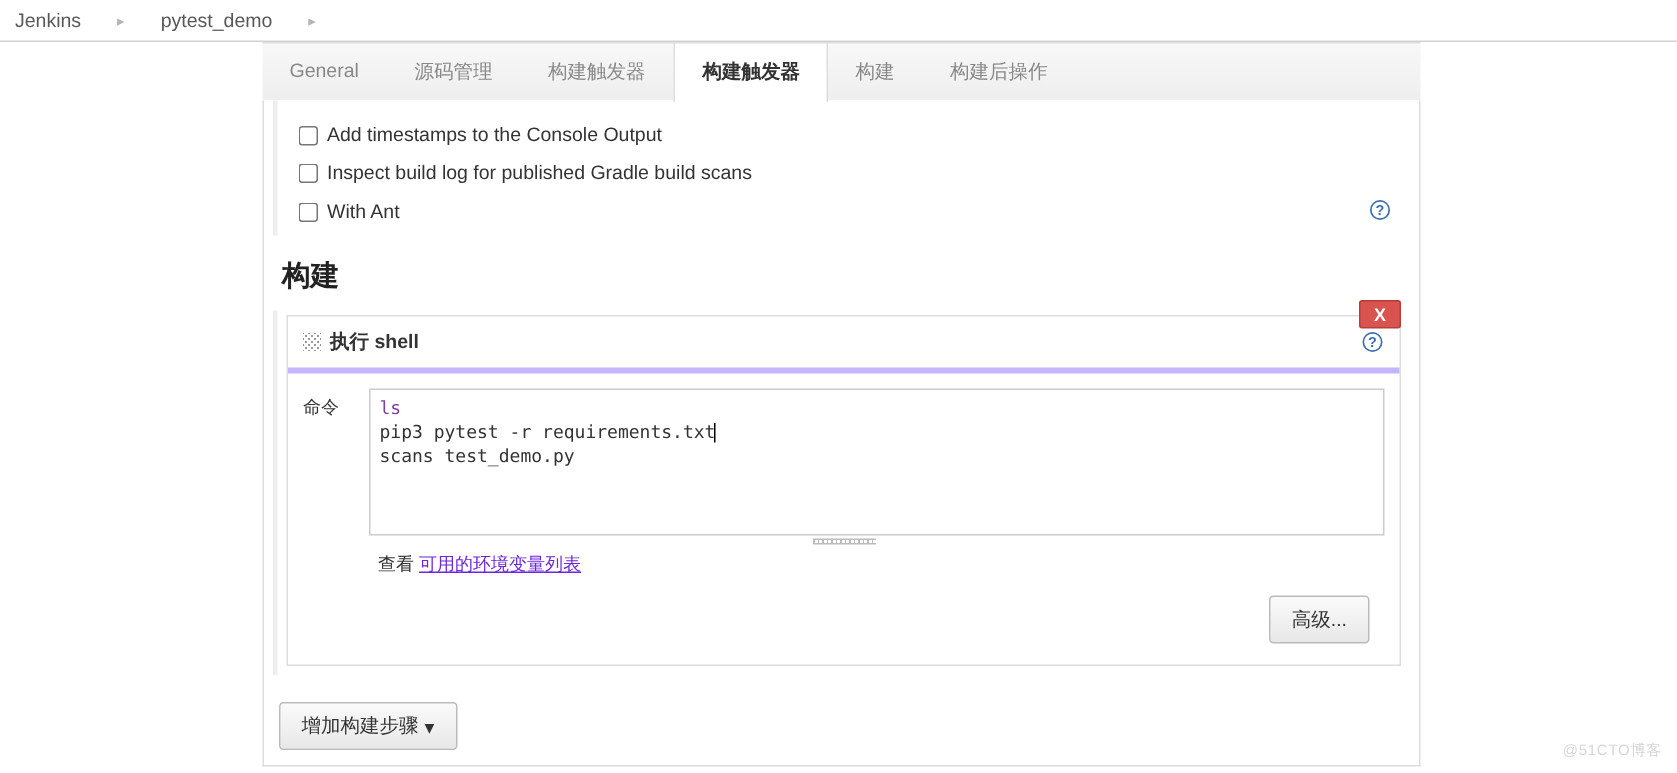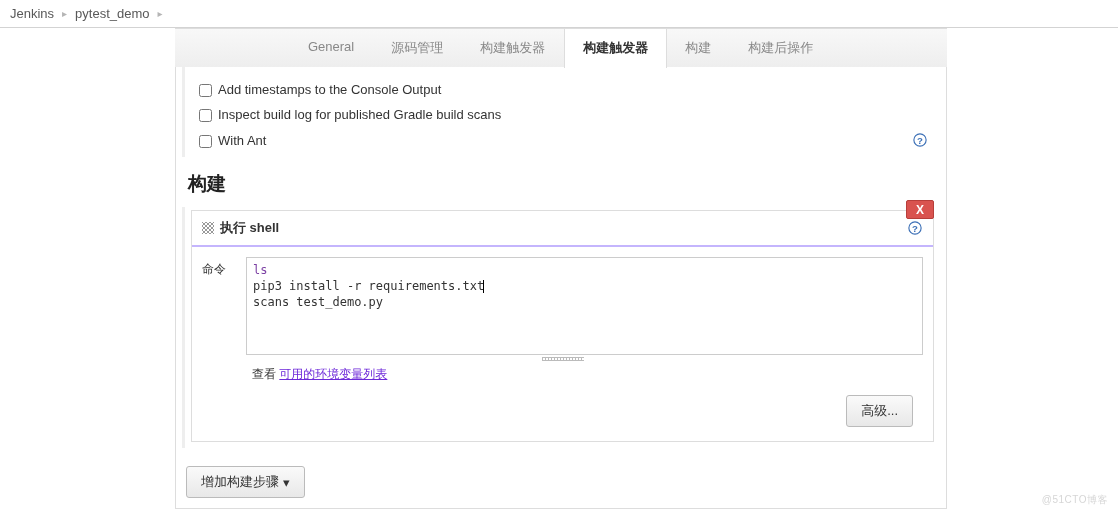--- a/index.html
+++ b/index.html
@@ -13,34 +13,33 @@
       overflow: hidden;
       position: relative;
     }
     .breadcrumb {
       border-bottom: 1px solid #d3d3d3;
       padding: 6px 10px;
       font-size: 13px;
       color: #585858;
       display: flex;
       align-items: center;
-      gap: 8px;
+      gap: 24px;
     }
     .breadcrumb a { color: #585858; text-decoration: none; cursor: pointer; }
     .bc-arrow { color: #b5b5b5; font-size: 10px; }
     .main {
       margin-left: 175px;
       width: 772px;
     }
     .tabs {
       display: flex;
       border-top: 1px solid #ddd;
       background: linear-gradient(#f8f8f8, #eee);
       padding: 0;
-      justify-content: center;
     }
     .tab {
       padding: 10px 18px;
       color: #888;
       cursor: pointer;
       font-size: 13px;
       border-right: 1px solid rgba(0,0,0,0);
     }
     .tab.active {
       background: #fff;
@@ -93,21 +92,21 @@
       position: relative;
       border: 1px solid #ddd;
       margin: 0 6px 0 6px;
       background: #fff;
     }
     .step-header {
       display: flex;
       align-items: center;
       justify-content: space-between;
       padding: 8px 10px;
-      border-bottom: 2px solid #c4b5fd;
+      border-bottom: 4px solid #c4b5fd;
     }
     .step-title-wrap { display: flex; align-items: center; gap: 6px; font-weight: bold; }
     .drag-handle {
       width: 12px; height: 12px;
       background:
         radial-gradient(#999 1px, transparent 1px) 0 0/4px 4px,
         radial-gradient(#999 1px, transparent 1px) 2px 2px/4px 4px;
       cursor: move;
     }
     .delete-btn {
@@ -250,21 +249,21 @@
             <svg viewBox="0 0 16 16">
                 <circle cx="8" cy="8" r="7" fill="#fff" stroke="#3b6fb6" stroke-width="1.3"></circle>
                 <text x="8" y="12" text-anchor="middle" font-size="11" font-weight="bold" fill="#3b6fb6">?</text>
               </svg>
           </span>
         </div>
         <div class="step-body">
           <div class="cmd-row">
             <div class="cmd-label">命令</div>
             <div class="codearea"><span style="color:#7b3fa3">ls</span>
-<span>pip3 install -r requirements.txt</span><span class="caret"></span>
+<span>pip3 pytest -r requirements.txt</span><span class="caret"></span>
 <span>scans test_demo.py</span></div>
           </div>
           <div class="resizer-bar">
               <div class="grip"></div>
             </div>
           <div class="env-link-row">
             <span>查看 </span><a>可用的环境变量列表</a>
           </div>
           <div class="adv-row">
             <button class="btn">高级...</button>

